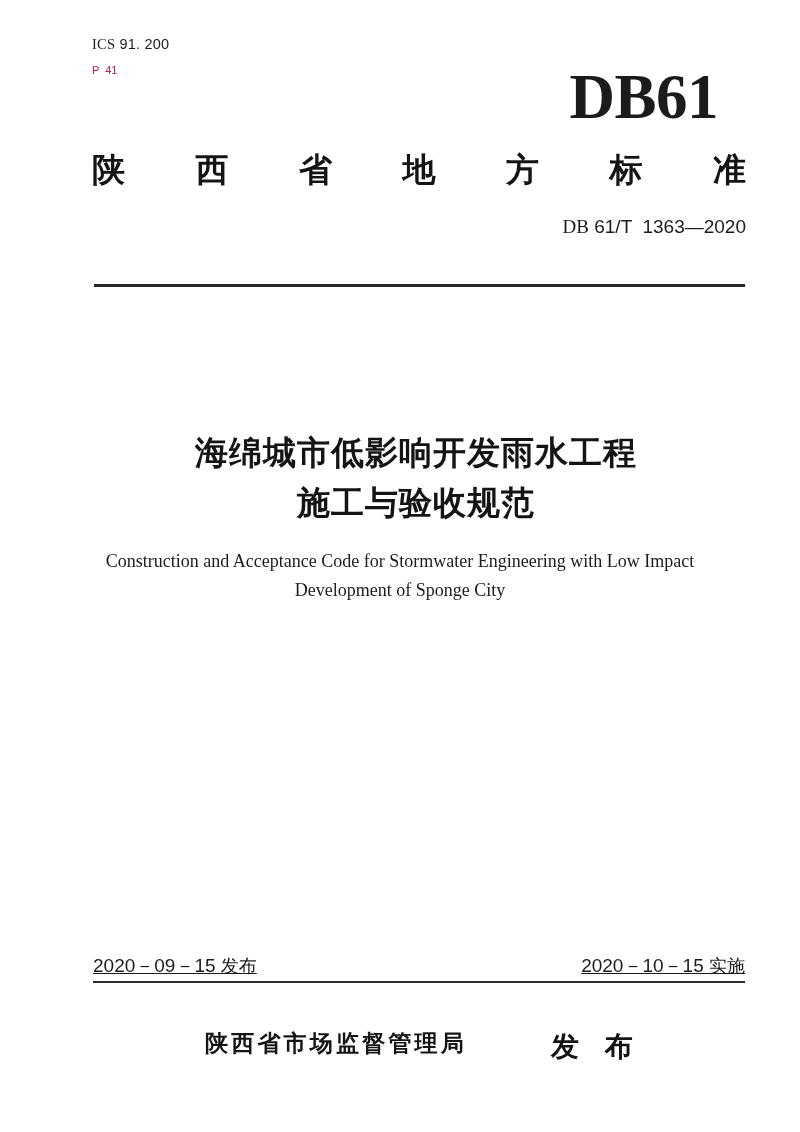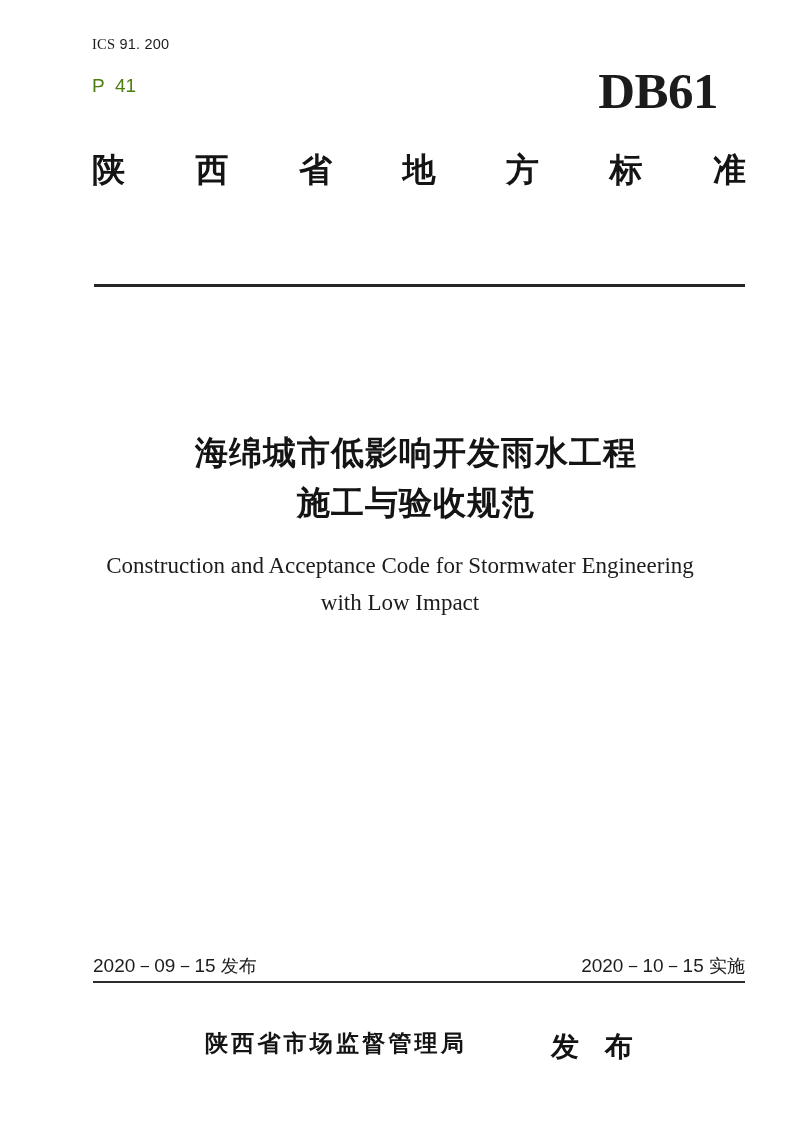--- a/index.html
+++ b/index.html
@@ -35,34 +35,34 @@
     white-space: pre;
     letter-spacing: 0.2px;
   }
   .ics-prefix {
     font-family: "Liberation Serif", serif;
   }
   .ics-num {
     font-family: "Liberation Sans", sans-serif;
   }
   .class-line {
-    font-size: 19px;
-    font-family: "Liberation Sans", sans-serif;
-    color: #4d7c0f;
-    white-space: pre;
-    margin-top: 17px;
+    font-size: 11px;
+    font-family: "Liberation Sans", sans-serif;
+    color: #be185d;
+    white-space: pre;
+    margin-top: 8px;
   }
 
   .db-logo {
     position: absolute;
     right: 82px;
     top: 66px;
     font-family: "Liberation Serif", serif;
     font-weight: bold;
-    font-size: 51px;
+    font-size: 63px;
     line-height: 1;
     letter-spacing: -0.5px;
     color: #1b1b1b;
   }
 
   
   .province-line {
     position: absolute;
     left: 92px;
     top: 148px;
@@ -119,40 +119,41 @@
     padding-left: 32px;
   }
 
   .title-en {
     position: absolute;
     left: 90px;
     top: 547px;
     width: 620px;
     text-align: center;
     font-family: "Liberation Serif", serif;
-    font-size: 23px;
+    font-size: 18px;
     line-height: 1.62;
     color: #1c1c1c;
   }
   .title-en .el {
     display: block;
   }
 
   
   .date-row {
     position: absolute;
     left: 93px;
     top: 953px;
     width: 652px;
     display: flex;
     justify-content: space-between;
     font-size: 19px;
     color: #1c1c1c;
     font-family: "Liberation Sans", sans-serif;
     white-space: pre;
+    text-decoration: underline;
   }
   .date-row .cn-suffix {
     font-family: "DejaVu Sans", sans-serif;
     font-size: 18px;
   }
 
   .rule-bottom {
     position: absolute;
     left: 93px;
     top: 981px;
@@ -208,30 +209,32 @@
   <div class="province-line">
     <span>陕</span>
     <span>西</span>
     <span>省</span>
     <span>地</span>
     <span>方</span>
     <span>标</span>
     <span>准</span>
   </div>
 
+  <div class="std-number"><span class="sn-db">DB</span><span> 61/T  1363—2020</span></div>
 
   <div class="rule-top"></div>
 
   <div class="title-cn">
     <span class="tl">海绵城市低影响开发雨水工程</span>
     <span class="tl">施工与验收规范</span>
   </div>
 
   <div class="title-en">
     <span class="el">Construction and Acceptance Code for Stormwater Engineering with Low Impact</span>
+    <span class="el">Development of Sponge City</span>
   </div>
 
   <div class="date-row">
     <div><span>2020－09－15 </span><span class="cn-suffix">发布</span></div>
     <div><span>2020－10－15 </span><span class="cn-suffix">实施</span></div>
   </div>
 
   <div class="rule-bottom"></div>
 
   <div class="publisher-row">

